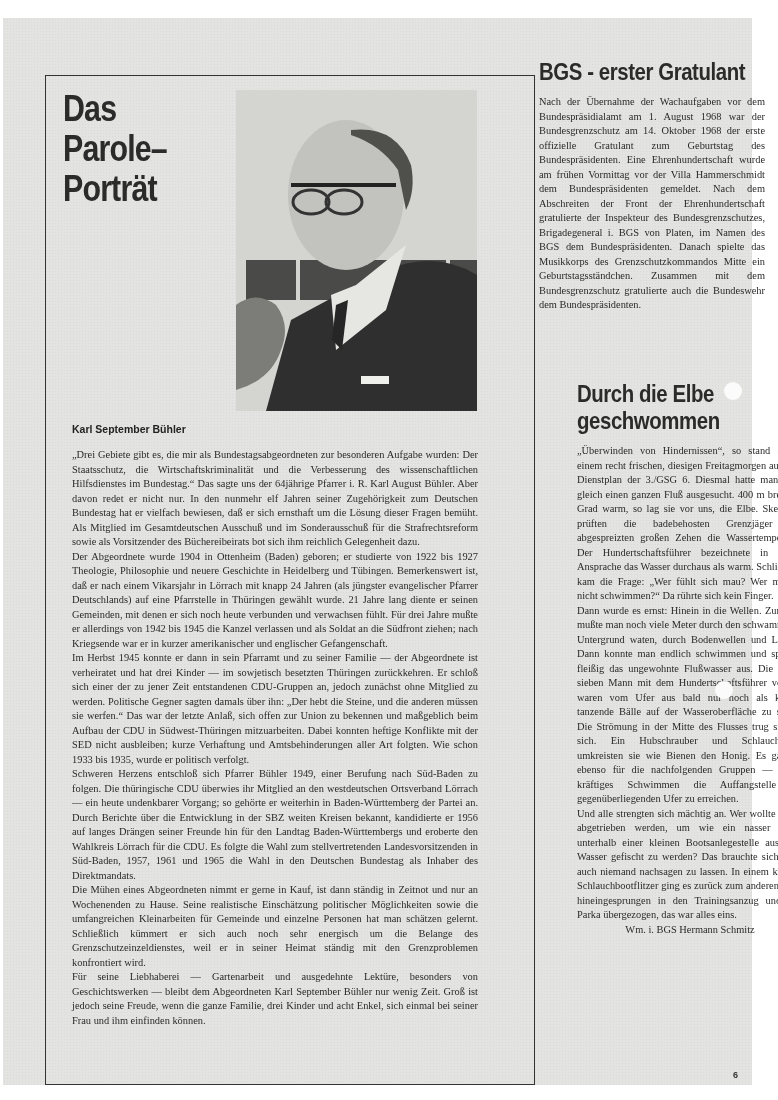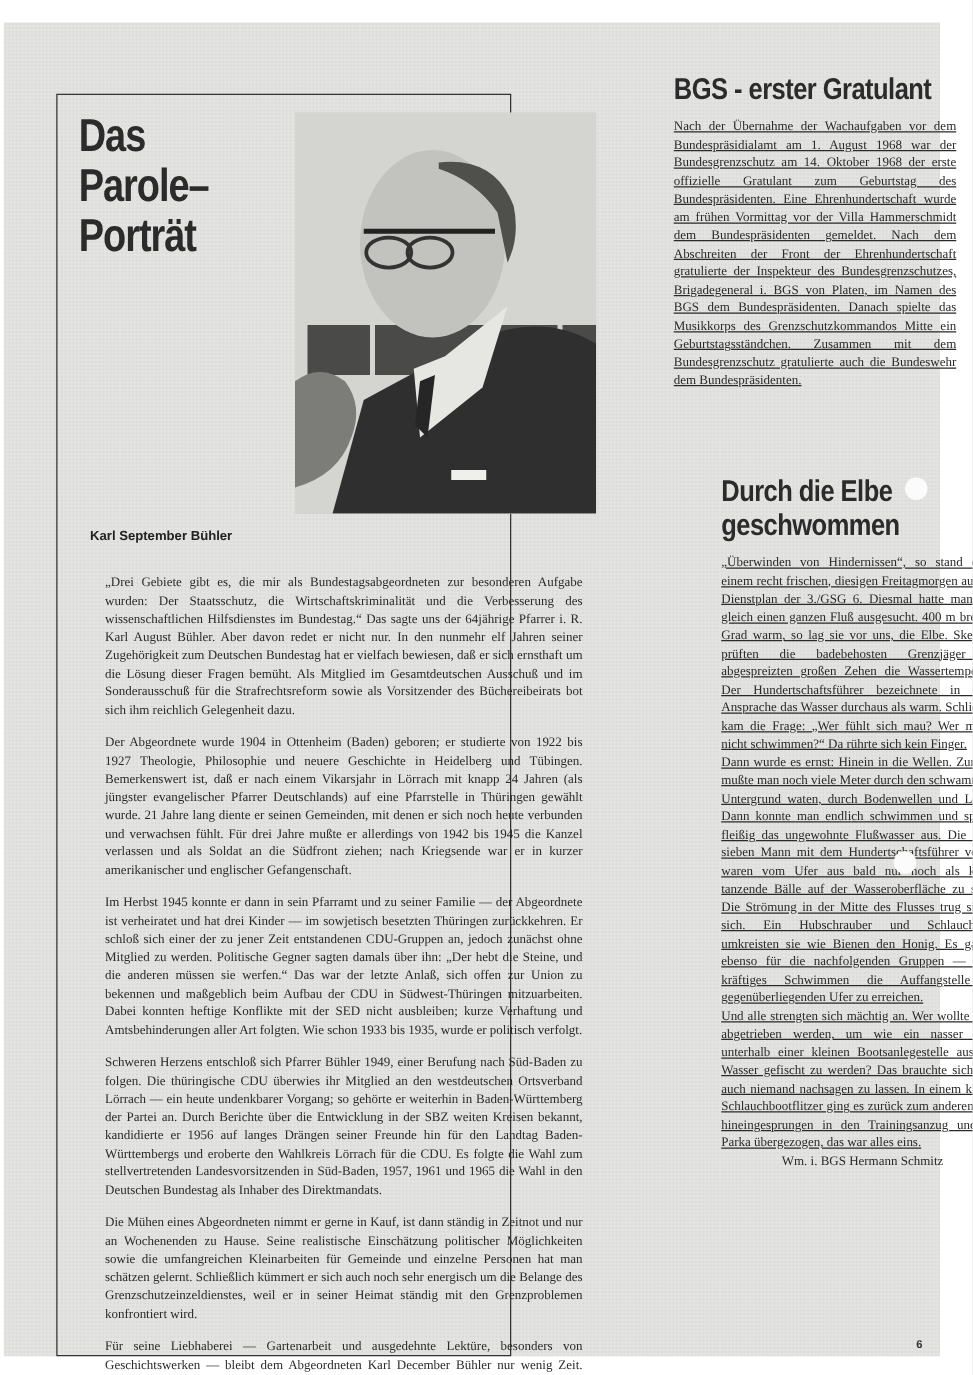--- a/index.html
+++ b/index.html
@@ -9,21 +9,21 @@
       font-family: "DejaVu Serif", "Liberation Serif", serif;
       color: #2a2a2a;
     }
     .page {
       position: absolute; left: 3px; top: 18px; width: 749px; height: 1067px;
       background: #e3e3e1;
       background-image: radial-gradient(rgba(0,0,0,0.04) 1px, transparent 1px);
       background-size: 3px 3px;
     }
     .portrait-box {
-      position: absolute; left: 42px; top: 57px; width: 364px; height: 1010px;
+      position: absolute; left: 42px; top: 57px; width: 490px; height: 1010px;
       border: 1.5px solid #333; box-sizing: border-box;
     }
     .big-title {
       position: absolute; left: 17px; top: 13px;
       font-family: "Liberation Sans", sans-serif; font-weight: bold;
       font-size: 37px; line-height: 40px; letter-spacing: -1px;
       color: #2b2b2b; transform: scaleX(0.82); transform-origin: left top;
     }
     .big-title div { white-space: nowrap; }
     .photo {
@@ -33,32 +33,32 @@
     .caption {
       position: absolute; left: 26px; top: 347px;
       font-family: "Liberation Sans", sans-serif; font-weight: bold; font-size: 10.5px;
       color: #222;
     }
     .portrait-text {
       position: absolute; left: 26px; top: 372px; width: 406px;
       font-size: 10.4px; line-height: 14.5px; text-align: justify; color: #2a2a2a;
       font-family: "Liberation Serif", serif;
     }
-    .portrait-text p { margin: 12px; }
+    .portrait-text p { margin: 0; }
     .right-col {
       position: absolute; left: 536px; width: 226px;
       font-family: "Liberation Serif", serif;
     }
     .art-title {
       font-family: "Liberation Sans", sans-serif; font-weight: bold;
       font-size: 24px; line-height: 27px; color: #2b2b2b; letter-spacing: -0.5px;
       transform: scaleX(0.85); transform-origin: left top; white-space: nowrap;
     }
     .art-text {
-      font-size: 10.4px; line-height: 14.5px; text-align: justify; color: #2a2a2a; text-decoration: underline;
+      font-size: 10.4px; line-height: 14.5px; text-align: justify; color: #2a2a2a;
     }
     .art-text p { margin: 0; }
     .byline { text-align: center; font-size: 10.4px; line-height: 14.5px; color: #2a2a2a; }
     .page-num {
       position: absolute; left: 730px; top: 1052px; font-family: "Liberation Sans", sans-serif;
       font-size: 9px; font-weight: bold; color: #333;
     }
     .punch-hole {
       position: absolute; width: 18px; height: 18px; border-radius: 50%; background: #fbfbfb;
     }
@@ -95,21 +95,21 @@
     </div>
 
     <div class="caption">Karl September Bühler</div>
 
     <div class="portrait-text">
       <p>„Drei Gebiete gibt es, die mir als Bundestagsabgeordneten zur besonderen Aufgabe wurden: Der Staatsschutz, die Wirtschaftskriminalität und die Verbesserung des wissenschaftlichen Hilfsdienstes im Bundestag.“ Das sagte uns der 64jährige Pfarrer i. R. Karl August Bühler. Aber davon redet er nicht nur. In den nunmehr elf Jahren seiner Zugehörigkeit zum Deutschen Bundestag hat er vielfach bewiesen, daß er sich ernsthaft um die Lösung dieser Fragen bemüht. Als Mitglied im Gesamtdeutschen Ausschuß und im Sonderausschuß für die Strafrechtsreform sowie als Vorsitzender des Büchereibeirats bot sich ihm reichlich Gelegenheit dazu.</p>
       <p>Der Abgeordnete wurde 1904 in Ottenheim (Baden) geboren; er studierte von 1922 bis 1927 Theologie, Philosophie und neuere Geschichte in Heidelberg und Tübingen. Bemerkenswert ist, daß er nach einem Vikarsjahr in Lörrach mit knapp 24 Jahren (als jüngster evangelischer Pfarrer Deutschlands) auf eine Pfarrstelle in Thüringen gewählt wurde. 21 Jahre lang diente er seinen Gemeinden, mit denen er sich noch heute verbunden und verwachsen fühlt. Für drei Jahre mußte er allerdings von 1942 bis 1945 die Kanzel verlassen und als Soldat an die Südfront ziehen; nach Kriegsende war er in kurzer amerikanischer und englischer Gefangenschaft.</p>
       <p>Im Herbst 1945 konnte er dann in sein Pfarramt und zu seiner Familie — der Abgeordnete ist verheiratet und hat drei Kinder — im sowjetisch besetzten Thüringen zurückkehren. Er schloß sich einer der zu jener Zeit entstandenen CDU-Gruppen an, jedoch zunächst ohne Mitglied zu werden. Politische Gegner sagten damals über ihn: „Der hebt die Steine, und die anderen müssen sie werfen.“ Das war der letzte Anlaß, sich offen zur Union zu bekennen und maßgeblich beim Aufbau der CDU in Südwest-Thüringen mitzuarbeiten. Dabei konnten heftige Konflikte mit der SED nicht ausbleiben; kurze Verhaftung und Amtsbehinderungen aller Art folgten. Wie schon 1933 bis 1935, wurde er politisch verfolgt.</p>
       <p>Schweren Herzens entschloß sich Pfarrer Bühler 1949, einer Berufung nach Süd-Baden zu folgen. Die thüringische CDU überwies ihr Mitglied an den westdeutschen Ortsverband Lörrach — ein heute undenkbarer Vorgang; so gehörte er weiterhin in Baden-Württemberg der Partei an. Durch Berichte über die Entwicklung in der SBZ weiten Kreisen bekannt, kandidierte er 1956 auf langes Drängen seiner Freunde hin für den Landtag Baden-Württembergs und eroberte den Wahlkreis Lörrach für die CDU. Es folgte die Wahl zum stellvertretenden Landesvorsitzenden in Süd-Baden, 1957, 1961 und 1965 die Wahl in den Deutschen Bundestag als Inhaber des Direktmandats.</p>
       <p>Die Mühen eines Abgeordneten nimmt er gerne in Kauf, ist dann ständig in Zeitnot und nur an Wochenenden zu Hause. Seine realistische Einschätzung politischer Möglichkeiten sowie die umfangreichen Kleinarbeiten für Gemeinde und einzelne Personen hat man schätzen gelernt. Schließlich kümmert er sich auch noch sehr energisch um die Belange des Grenzschutzeinzeldienstes, weil er in seiner Heimat ständig mit den Grenzproblemen konfrontiert wird.</p>
-      <p>Für seine Liebhaberei — Gartenarbeit und ausgedehnte Lektüre, besonders von Geschichtswerken — bleibt dem Abgeordneten Karl December Bühler nur wenig Zeit. Groß ist jedoch seine Freude, wenn die ganze Familie, drei Kinder und acht Enkel, sich einmal bei seiner Frau und ihm einfinden können.</p>
+      <p>Für seine Liebhaberei — Gartenarbeit und ausgedehnte Lektüre, besonders von Geschichtswerken — bleibt dem Abgeordneten Karl September Bühler nur wenig Zeit. Groß ist jedoch seine Freude, wenn die ganze Familie, drei Kinder und acht Enkel, sich einmal bei seiner Frau und ihm einfinden können.</p>
     </div>
   </div>
 
   <div class="right-col" style="top:40px;">
     <div class="art-title">BGS - erster Gratulant</div>
     <div class="art-text" style="margin-top:10px;">
       <p>Nach der Übernahme der Wachaufgaben vor dem Bundespräsidialamt am 1. August 1968 war der Bundesgrenzschutz am 14. Oktober 1968 der erste offizielle Gratulant zum Geburtstag des Bundespräsidenten. Eine Ehrenhundertschaft wurde am frühen Vormittag vor der Villa Hammerschmidt dem Bundespräsidenten gemeldet. Nach dem Abschreiten der Front der Ehrenhundertschaft gratulierte der Inspekteur des Bundesgrenzschutzes, Brigadegeneral i. BGS von Platen, im Namen des BGS dem Bundespräsidenten. Danach spielte das Musikkorps des Grenzschutzkommandos Mitte ein Geburtstagsständchen. Zusammen mit dem Bundesgrenzschutz gratulierte auch die Bundeswehr dem Bundespräsidenten.</p>
     </div>
   </div>
 

